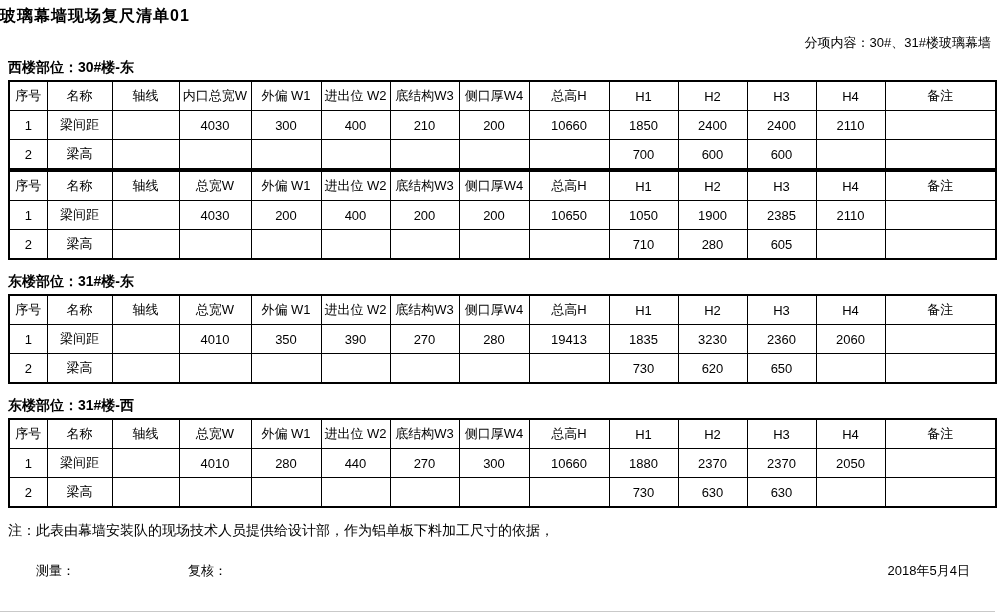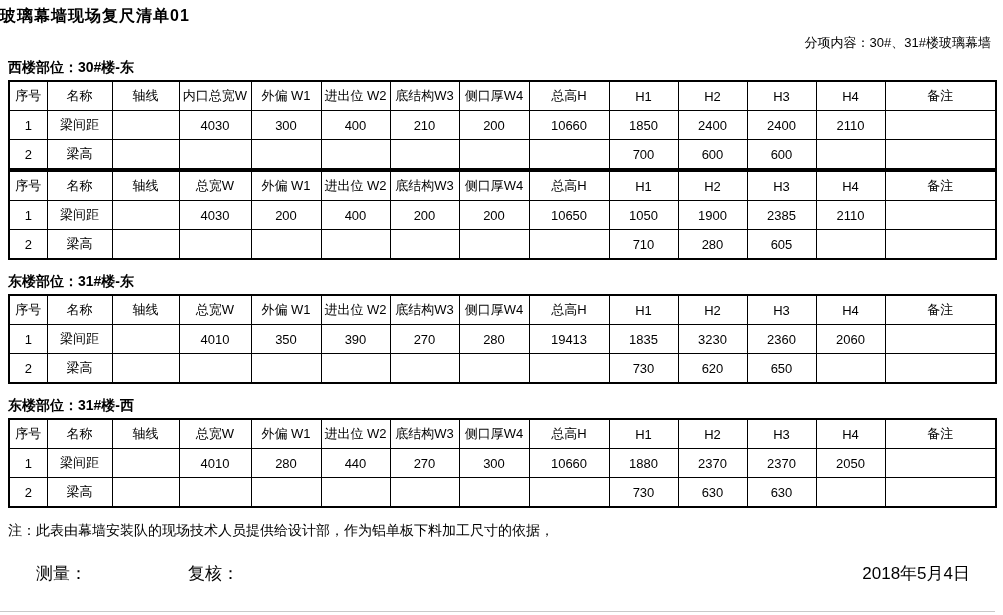--- a/index.html
+++ b/index.html
@@ -30,21 +30,21 @@
     border: 1px solid #000;
     height: 28px; padding: 0 2px;
     text-align: center; vertical-align: middle;
     font-size: 13px; font-weight: normal;
     white-space: nowrap; overflow: hidden;
   }
   .note {
     font-size: 14px; margin: 14px 0 0 8px;
   }
   .footer {
-    position: relative; margin-top: 22px; font-size: 17px; height: 18px; padding-left: 12px;
+    position: relative; margin-top: 22px; font-size: 13px; height: 18px; padding-left: 12px;
   }
   .footer .measure { position: absolute; left: 36px; }
   .footer .review  { position: absolute; left: 188px; }
   .footer .date    { position: absolute; right: 33px; }
   .bottom-line {
     position: absolute; left: 0; bottom: 3px;
     width: 995px; height: 0; border-top: 1px solid #c9c9c9;
   }
 </style>
 </head>

